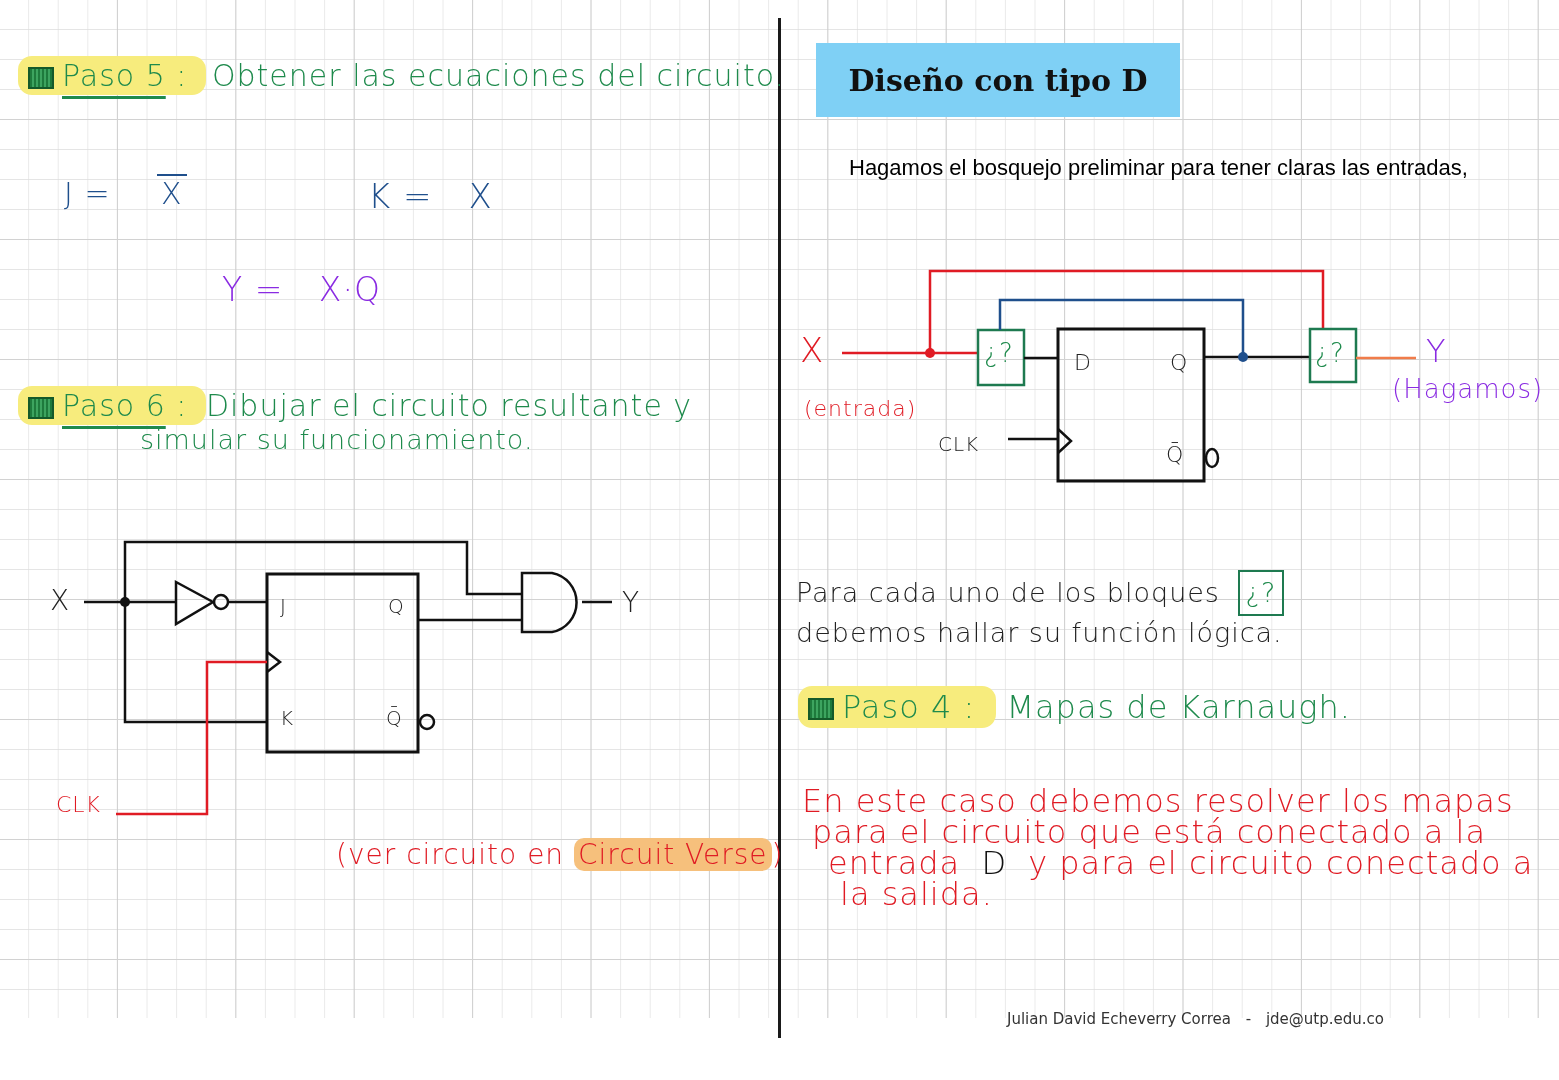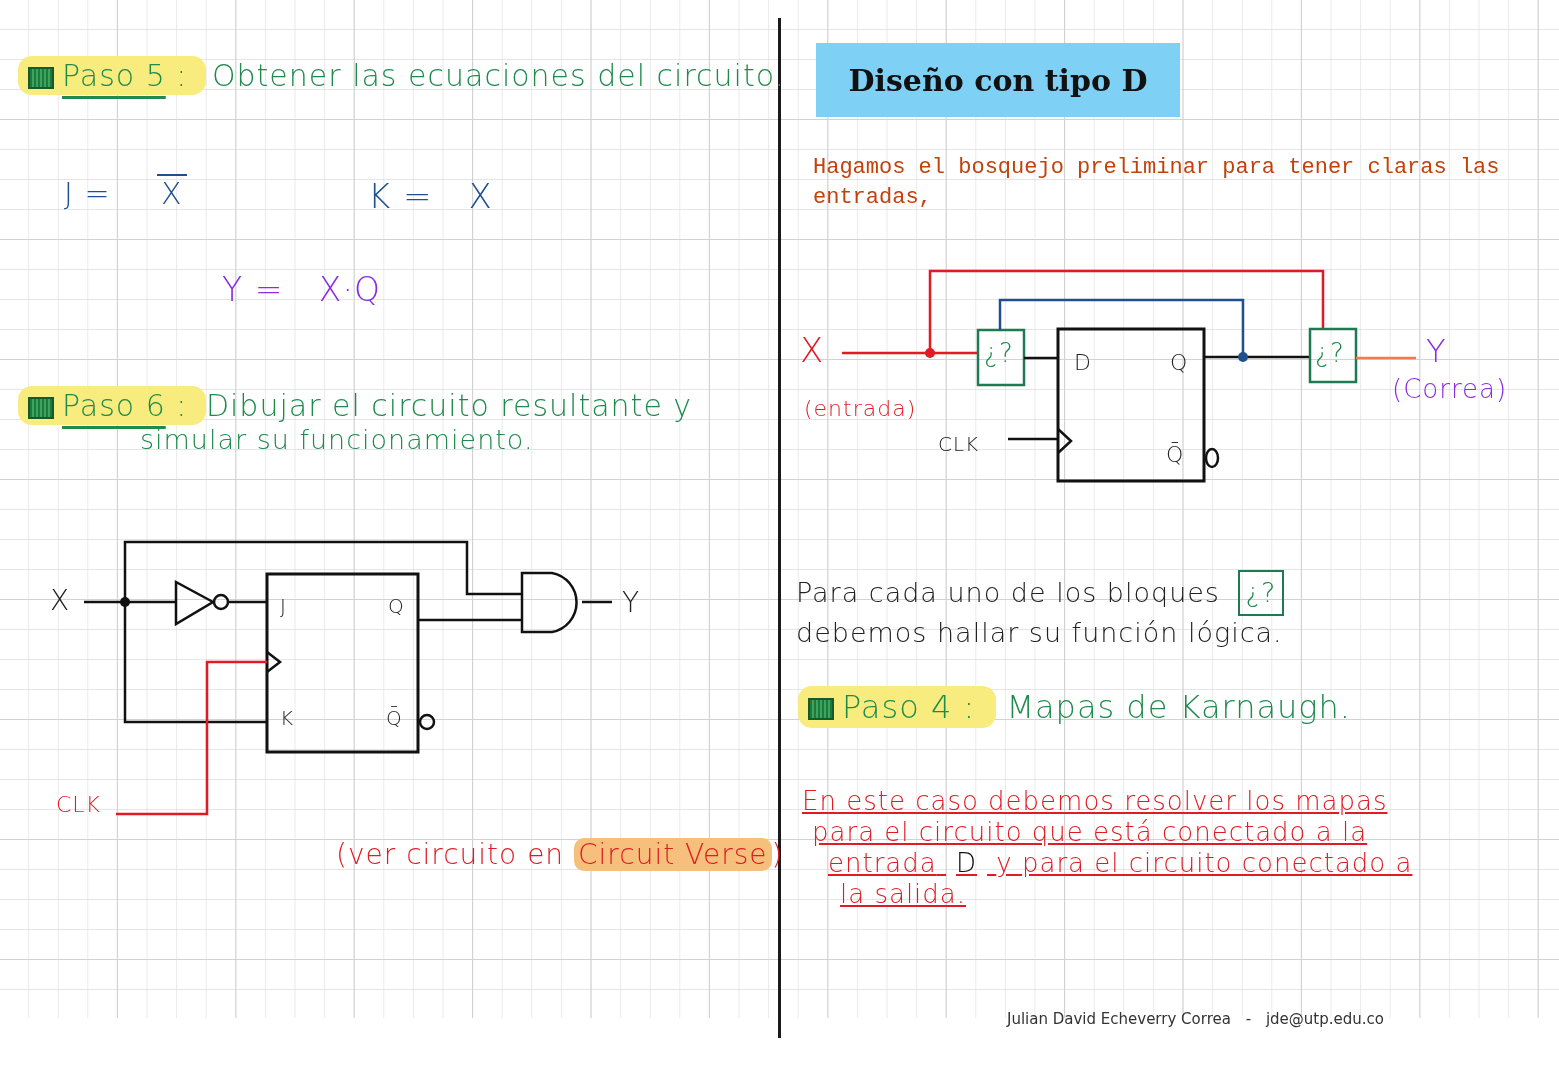--- a/index.html
+++ b/index.html
@@ -16,21 +16,21 @@
     .purple { color:#8a2be2; }
     .red { color:#e01b24; }
     .black { color:#222; }
     .hl-yellow { background:#f7ec7d; border-radius:14px; }
     .hl-orange { background:#f6c07c; border-radius:10px; padding:0 4px; }
     .step-icon { display:inline-block; width:22px; height:18px; background:#1e7a3c; border:2px solid #145a2a; vertical-align:middle; margin-right:8px;
       background-image:repeating-linear-gradient(90deg,#1e7a3c 0 2px,#3da45f 2px 4px); }
     #divider { position:absolute; left:778px; top:18px; width:3px; height:1020px; background:#1a1a1a; }
     #title-box { position:absolute; left:816px; top:43px; width:364px; height:74px; background:#7fd0f5; display:flex; align-items:center; justify-content:center; }
     #title-box span { font-family:"DejaVu Serif", serif; font-weight:bold; font-size:30px; color:#111; }
-    .intro { font-family:Liberation Mono, monospace; font-size:22px; color:#c2410c; line-height:30px; }
+    .intro { font-family:Liberation Sans, sans-serif; font-size:22px; color:#000000; line-height:30px;margin-left:36px; }
     .footer { font-family:"DejaVu Sans", sans-serif; font-size:15px; color:#333; }
   </style>
 </head>
 <body>
 
 <svg id="grid" xmlns="http://www.w3.org/2000/svg" width="1559" height="1020">
   <defs>
     <pattern id="minor" width="29.6" height="30" patternUnits="userSpaceOnUse" x="-0.5" y="0">
       <path d="M 29.6 0 L 29.6 30" stroke="#d6d6d6" stroke-width="1" fill="none"></path>
       <path d="M 0 30 L 29.6 30" stroke="#dcdcdc" stroke-width="1.5" fill="none"></path>
@@ -144,37 +144,37 @@
 </svg>
 <div class="abs hand red" style="left:800px; top:330px; font-size:34px;">X</div>
 <div class="abs hand red" style="left:804px; top:396px; font-size:22px;">(entrada)</div>
 <div class="abs hand green" style="left:984px; top:338px; font-size:26px;">¿?</div>
 <div class="abs hand black" style="left:1074px; top:350px; font-size:22px;">D</div>
 <div class="abs hand black" style="left:1170px; top:350px; font-size:22px;">Q</div>
 <div class="abs hand black" style="left:938px; top:432px; font-size:20px;">CLK</div>
 <div class="abs hand black" style="left:1166px; top:442px; font-size:22px;">Q̄</div>
 <div class="abs hand green" style="left:1315px; top:338px; font-size:26px;">¿?</div>
 <div class="abs hand purple" style="left:1426px; top:332px; font-size:32px;">Y</div>
-<div class="abs hand purple" style="left:1392px; top:374px; font-size:26px;">(Correa)</div>
+<div class="abs hand purple" style="left:1392px; top:374px; font-size:26px;">(Hagamos)</div>
 
 <div class="abs hand black" style="left:796px; top:570px; font-size:27px; line-height:34px;">
   <div><span>Para cada uno de los bloques</span>
     <span style="display:inline-block; border:2px solid #1e7a50; color:#1e8a4c; padding:4px 6px; margin-left:8px;">¿?</span></div>
   <div>debemos hallar su función lógica.</div>
 </div>
 
 <div class="abs hand green" style="left:798px; top:688px; font-size:32px;">
   <span class="hl-yellow" style="padding:2px 10px;">
     <span class="step-icon"></span><span>Paso 4</span>
     <span>:</span>
   </span>
   <span style="margin-left:10px;">Mapas de Karnaugh.</span>
 </div>
 
-<div class="abs hand red" style="left:802px; top:786px; font-size:26px; line-height:31px;text-decoration:underline;">
+<div class="abs hand red" style="left:802px; top:786px; font-size:32px; line-height:31px;">
   <div>En este caso debemos resolver los mapas</div>
   <div style="padding-left:10px;">para el circuito que está conectado a la</div>
   <div style="padding-left:26px;">
     <span>entrada</span>
     <span style="color:#111; margin:0 10px;">D</span>
     <span>y para el circuito conectado a</span>
   </div>
   <div style="padding-left:38px;">la salida.</div>
 </div>
 

